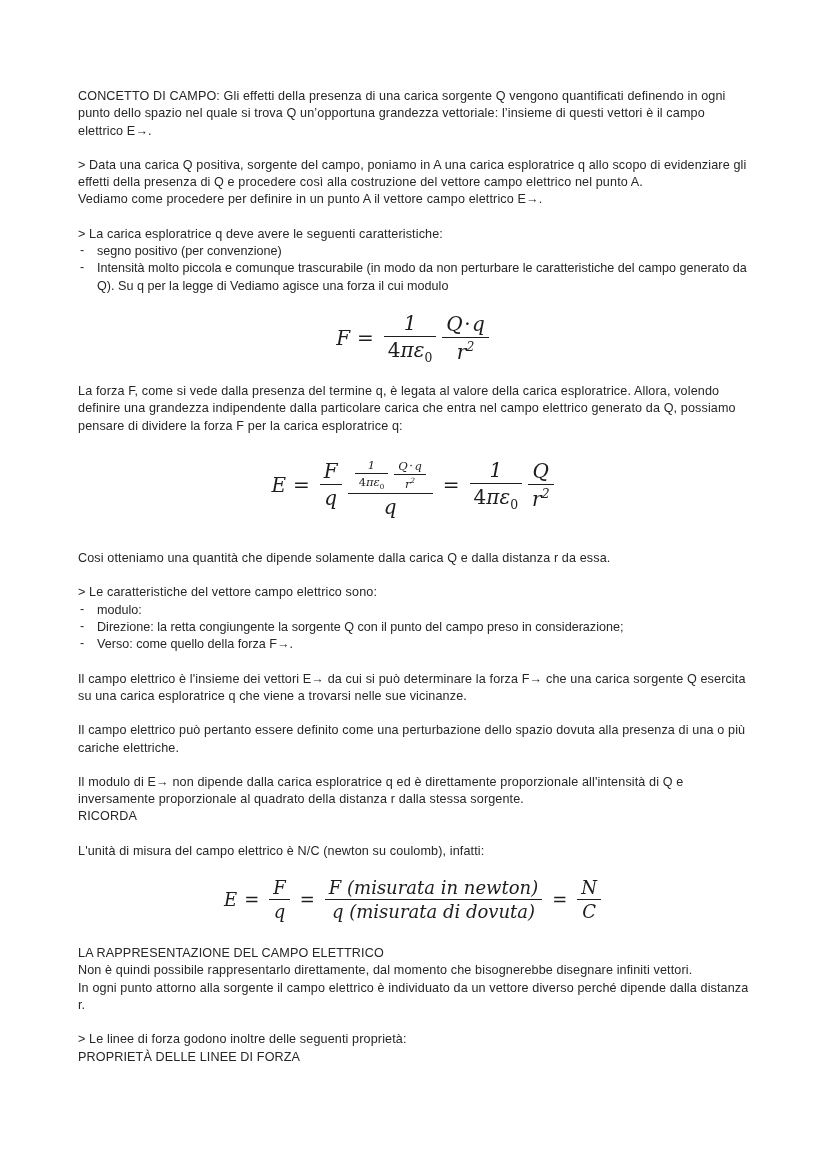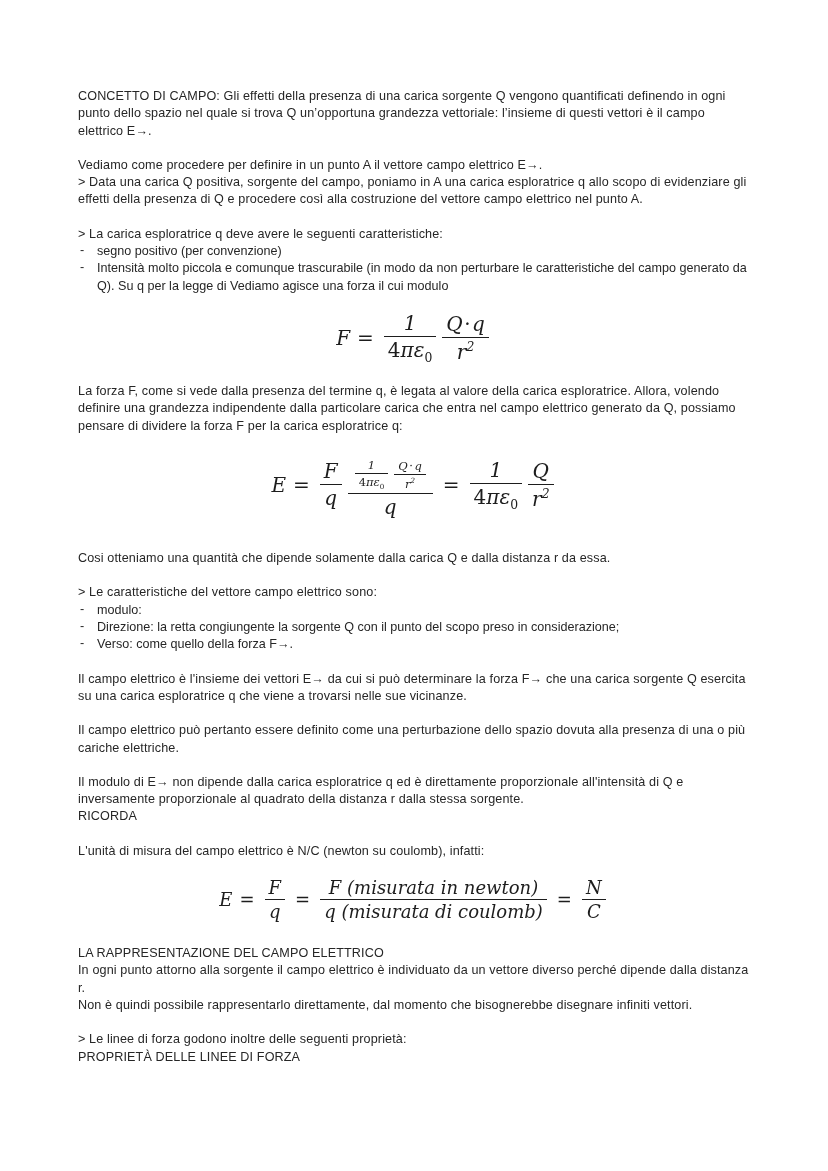--- a/index.html
+++ b/index.html
@@ -127,22 +127,22 @@
 </head>
 <body>
 
 <div class="page">
   <div class="doc-body">
 
     <p class="para">CONCETTO DI CAMPO: Gli effetti della presenza di una carica sorgente Q vengono quantificati definendo in ogni punto dello spazio nel quale si trova Q un’opportuna grandezza vettoriale: l’insieme di questi vettori è il campo elettrico E→.</p>
 
     <div class="gap-lg"></div>
 
+    <p class="para">&gt; Data una carica Q positiva, sorgente del campo, poniamo in A una carica esploratrice q allo scopo di evidenziare gli effetti della presenza di Q e procedere così alla costruzione del vettore campo elettrico nel punto A.</p>
     <p class="para">Vediamo come procedere per definire in un punto A il vettore campo elettrico E→.</p>
-    <p class="para">&gt; Data una carica Q positiva, sorgente del campo, poniamo in A una carica esploratrice q allo scopo di evidenziare gli effetti della presenza di Q e procedere così alla costruzione del vettore campo elettrico nel punto A.</p>
 
     <div class="gap-lg"></div>
 
     <p class="para">&gt; La carica esploratrice q deve avere le seguenti caratteristiche:</p>
 
     <ul class="dash-list">
       <li>
         <span class="dash">-</span>
         <span>segno positivo (per convenzione)</span>
       </li>
@@ -222,21 +222,21 @@
 
     <p class="para">&gt; Le caratteristiche del vettore campo elettrico sono:</p>
 
     <ul class="dash-list">
       <li>
         <span class="dash">-</span>
         <span>modulo:</span>
       </li>
       <li>
         <span class="dash">-</span>
-        <span>Direzione: la retta congiungente la sorgente Q con il punto del scopo preso in considerazione;</span>
+        <span>Direzione: la retta congiungente la sorgente Q con il punto del campo preso in considerazione;</span>
       </li>
       <li>
         <span class="dash">-</span>
         <span>Verso: come quello della forza F→.</span>
       </li>
     </ul>
 
     <div class="gap-lg"></div>
 
     <p class="para">Il campo elettrico è l'insieme dei vettori E→ da cui si può determinare la forza F→ che una carica sorgente Q esercita su una carica esploratrice q che viene a trovarsi nelle sue vicinanze.</p>
@@ -260,36 +260,36 @@
         <span class="op">=</span>
         <span class="frac">
           <span class="num">F</span>
           <span class="bar"></span>
           <span class="den">q</span>
         </span>
         <span class="op">=</span>
         <span class="frac">
           <span class="num words">F  (misurata in newton)</span>
           <span class="bar"></span>
-          <span class="den words">q  (misurata di coulomb)</span>
+          <span class="den words">q  (misurata di dovuta)</span>
         </span>
         <span class="op">=</span>
         <span class="frac">
           <span class="num">N</span>
           <span class="bar"></span>
           <span class="den">C</span>
         </span>
       </span>
     </div>
 
     <div style="height:22px"></div>
 
     <p class="para">LA RAPPRESENTAZIONE DEL CAMPO ELETTRICO</p>
+    <p class="para">Non è quindi possibile rappresentarlo direttamente, dal momento che bisognerebbe disegnare infiniti vettori.</p>
     <p class="para">In ogni punto attorno alla sorgente il campo elettrico è individuato da un vettore diverso perché dipende dalla distanza r.</p>
-    <p class="para">Non è quindi possibile rappresentarlo direttamente, dal momento che bisognerebbe disegnare infiniti vettori.</p>
 
     <div class="gap-lg"></div>
 
     <p class="para">&gt; Le linee di forza godono inoltre delle seguenti proprietà:</p>
     <p class="para">PROPRIETÀ DELLE LINEE DI FORZA</p>
 
   </div>
 </div>
 
 </body></html>

